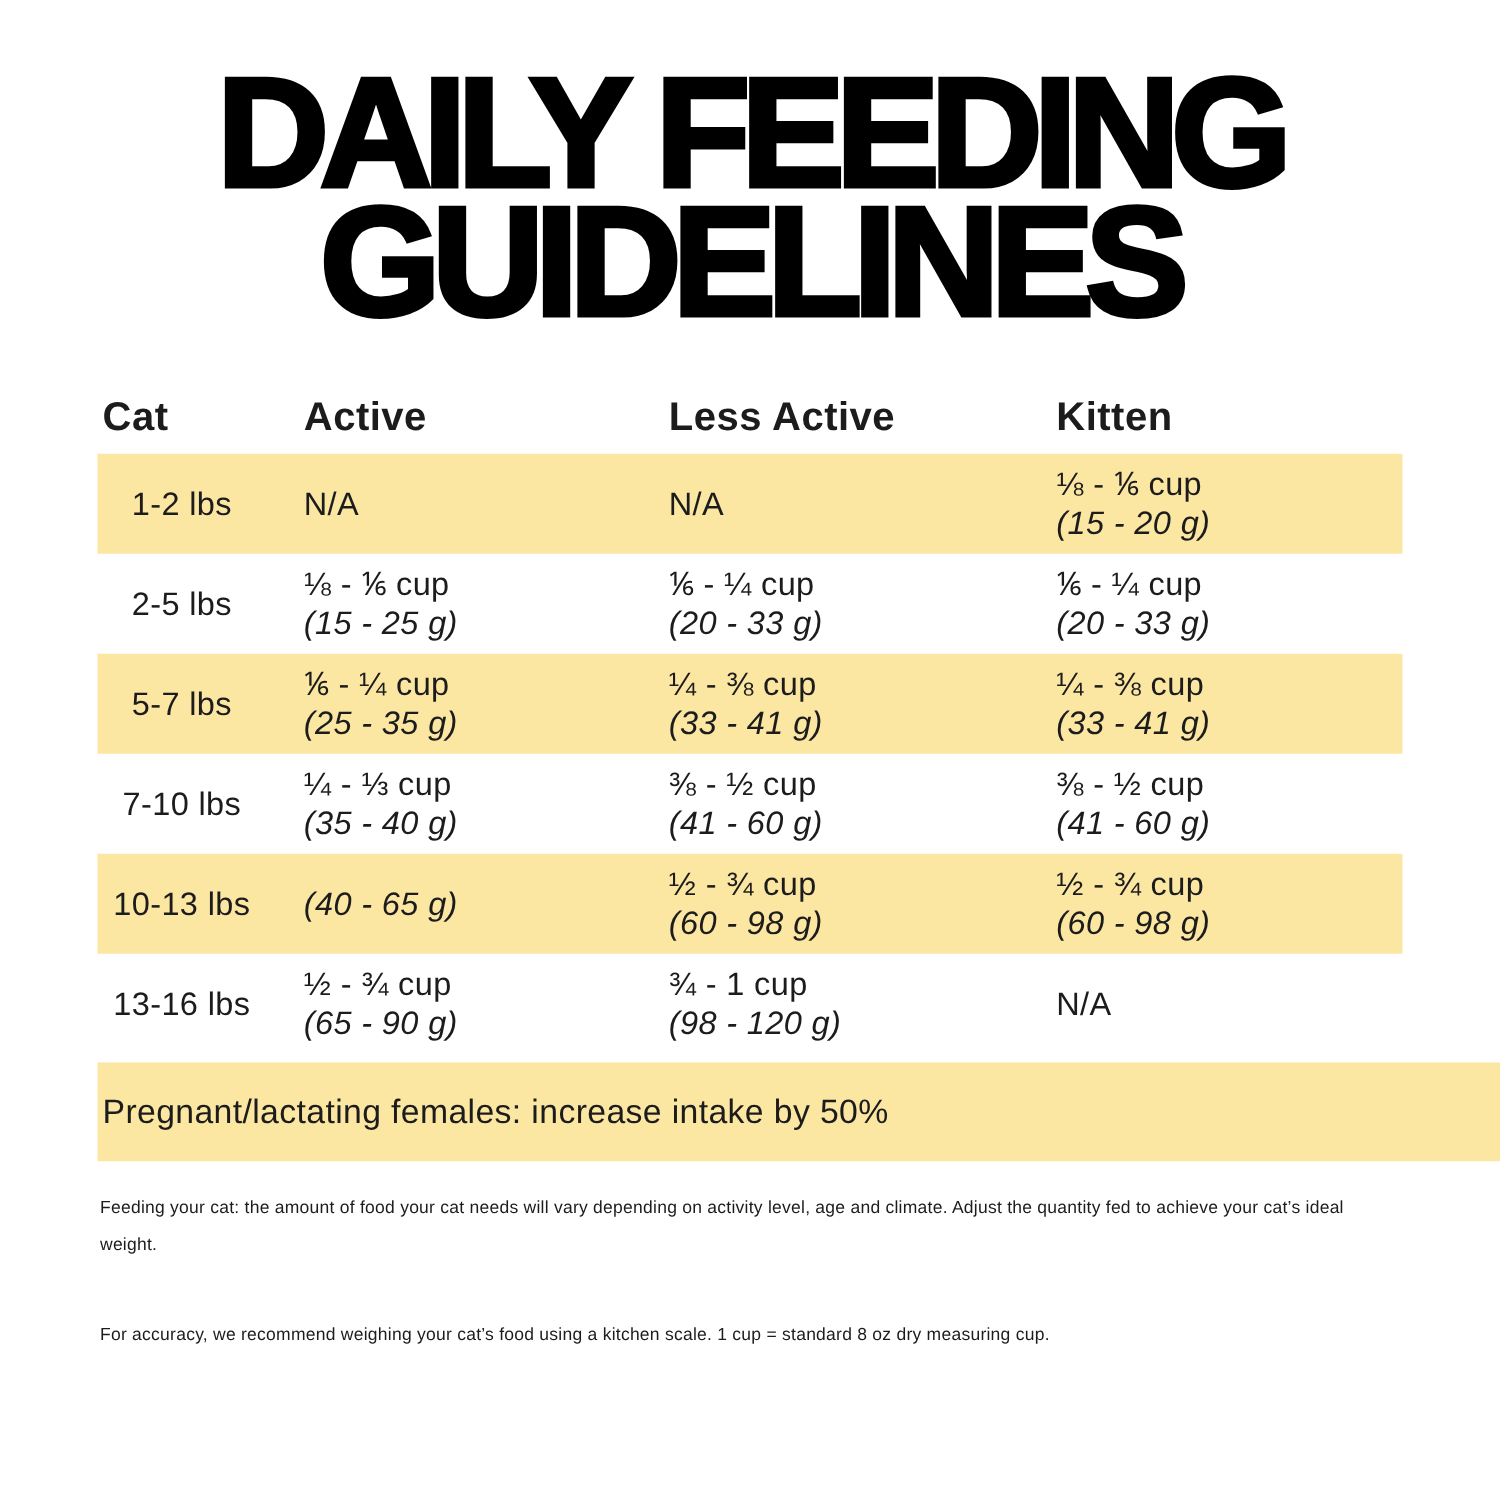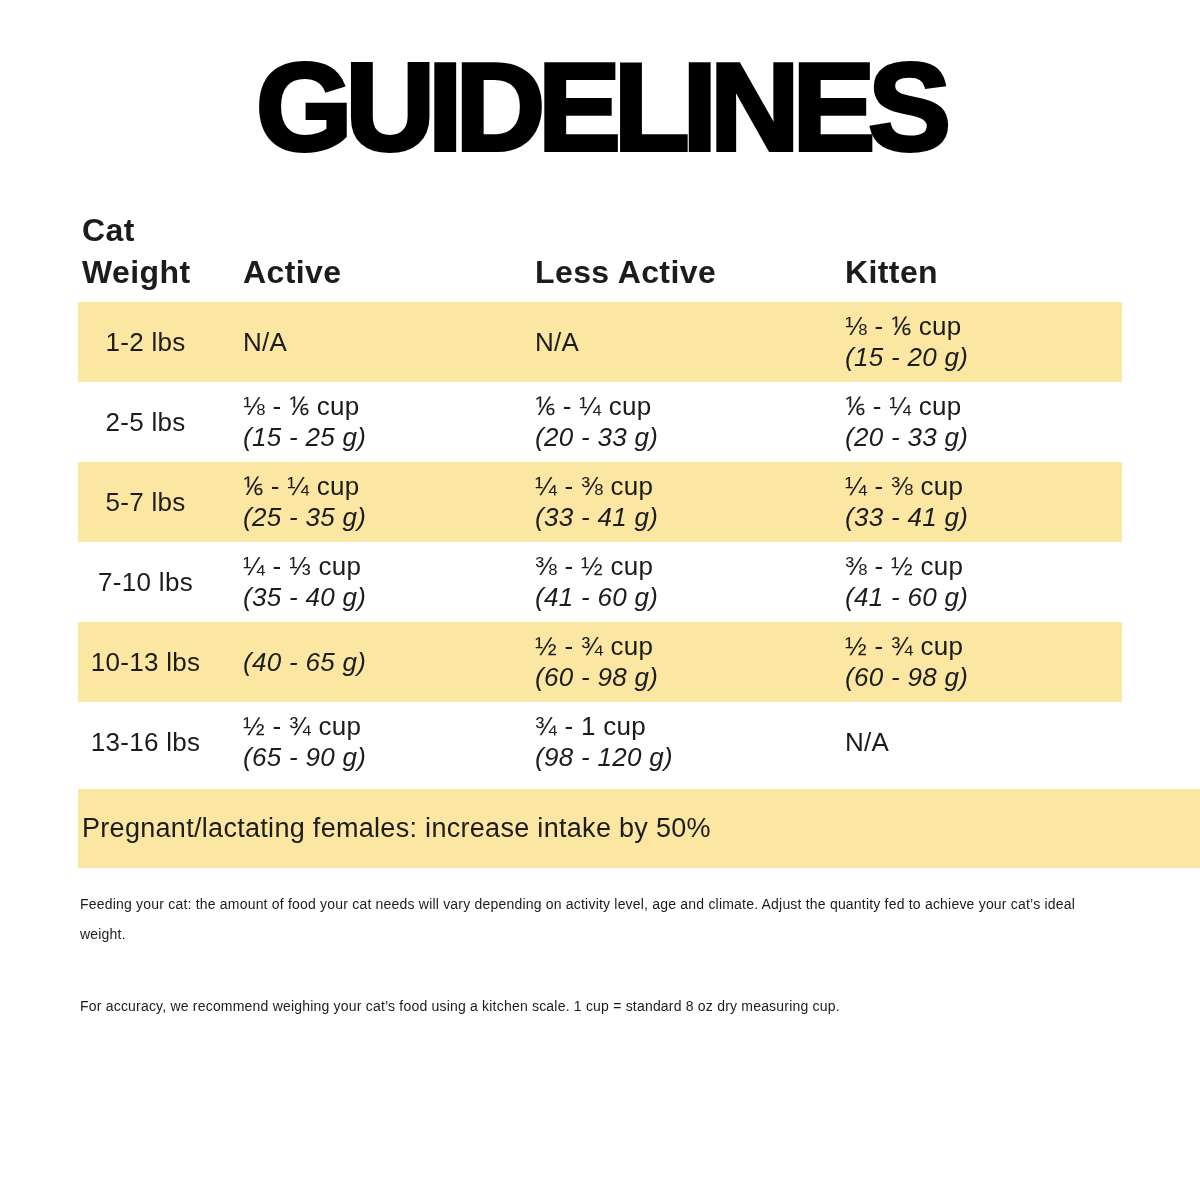--- a/index.html
+++ b/index.html
@@ -75,27 +75,27 @@
   }
   .note.first { margin-top: 21px; }
   .note.second { margin-top: 42px; }
 </style>
 </head>
 <body>
 
 <div class="canvas">
 
   <h1 class="title">
+    <div>DAILY FEEDING</div>
     <div>GUIDELINES</div>
   </h1>
 
   <div class="tbl grid4 thead">
     <div class="h1">
       <div>Cat</div>
-      <div>Weight</div>
     </div>
     <div>Active</div>
     <div>Less Active</div>
     <div>Kitten</div>
   </div>
 
   <div class="tbl">
       <div class="grid4 trow hl">
         <div class="cell col-weight">1-2 lbs</div>
         <div class="cell">

